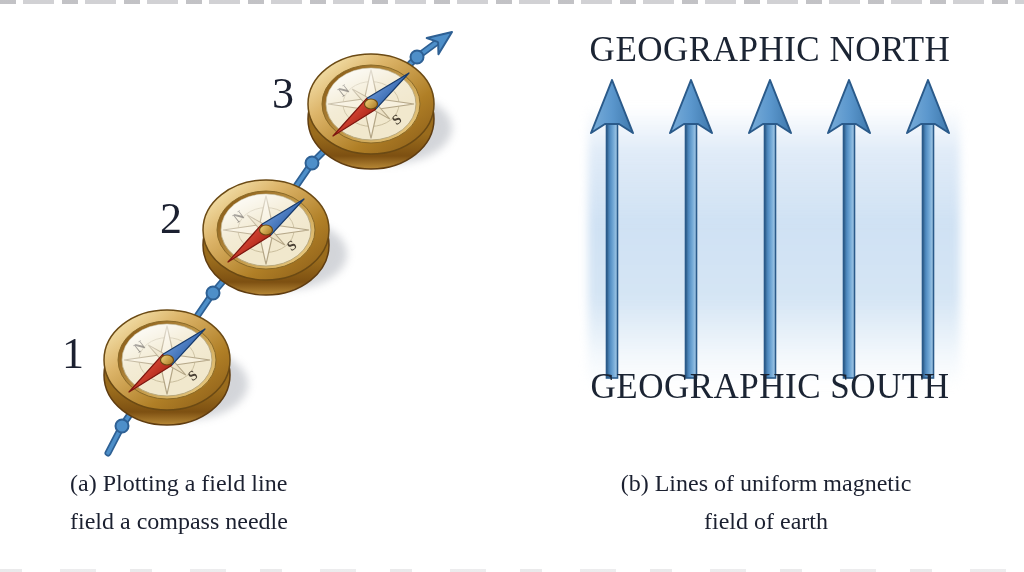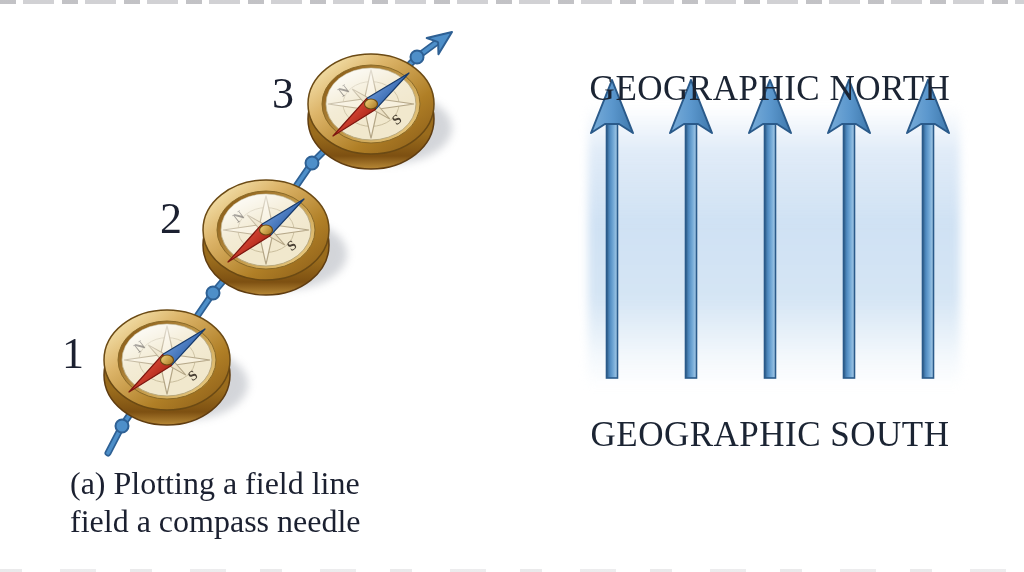--- a/index.html
+++ b/index.html
@@ -16,37 +16,37 @@
   }
   .artifact.bottom{
     bottom:0;height:3px;opacity:.16;
     background:repeating-linear-gradient(90deg,#7a7a82 0 22px,transparent 22px 60px,#8a8a92 60px 96px,transparent 96px 130px);
   }
   .panel-a-svg{left:0;top:0;z-index:2;}
   .panel-b-svg{left:512px;top:0;z-index:2;}
   .geo-label{
     left:552px;width:436px;text-align:center;
     font-size:35px;letter-spacing:.5px;color:#1b2433;
-    white-space:nowrap;z-index:3;margin-top:39px;
+    white-space:nowrap;z-index:3;
   }
   .geo-label.north{top:30px;}
-  .geo-label.south{top:376px;}
+  .geo-label.south{top:367px;}
   .backdrop{
     left:588px;top:106px;width:372px;height:282px;z-index:1;
     background:linear-gradient(180deg,
       rgba(205,224,243,0) 0%,
       rgba(200,220,242,.55) 16%,
       rgba(205,224,243,.95) 42%,
       rgba(211,228,244,.95) 68%,
       rgba(226,238,248,.45) 88%,
       rgba(226,238,248,0) 100%);
     filter:blur(4px);
   }
   .caption{
-    top:464px;font-size:32px;line-height:38px;color:#1b2030;z-index:3;
+    top:464px;font-size:24px;line-height:38px;color:#1b2030;z-index:3;
   }
   .caption-a{left:70px;width:380px;text-align:left;}
   .caption-b{left:534px;width:464px;text-align:center;}
 </style>
 </head>
 <body>
 
 <div style="position:absolute;inset:0;">
 
   <div class="abs artifact top"></div>
@@ -159,15 +159,19 @@
     <use href="#fieldarrow" transform="translate(337,80)"></use>
     <use href="#fieldarrow" transform="translate(416,80)"></use>
   </svg>
 
   <div class="abs geo-label south">GEOGRAPHIC SOUTH</div>
 
   <div class="abs caption caption-a">
     <div>(a) Plotting a field line</div>
     <div>field a compass needle</div>
   </div>
+  <div class="abs caption caption-b">
+    <div>(b) Lines of uniform magnetic</div>
+    <div>field of earth</div>
+  </div>
 
   <div class="abs artifact bottom"></div>
 </div>
 
 </body></html>

